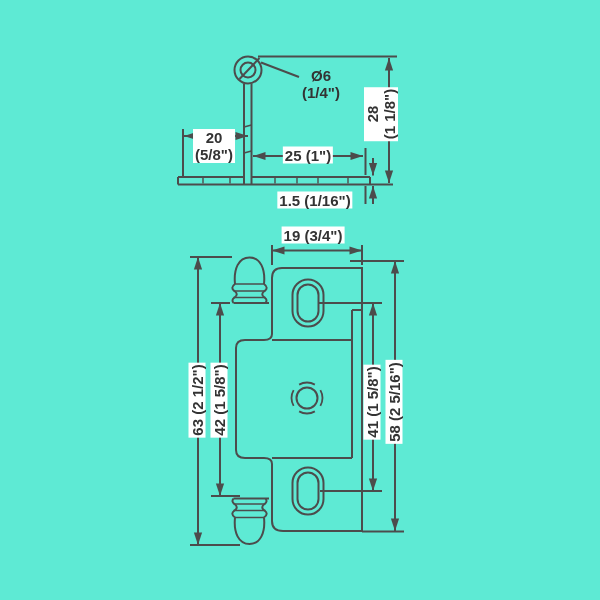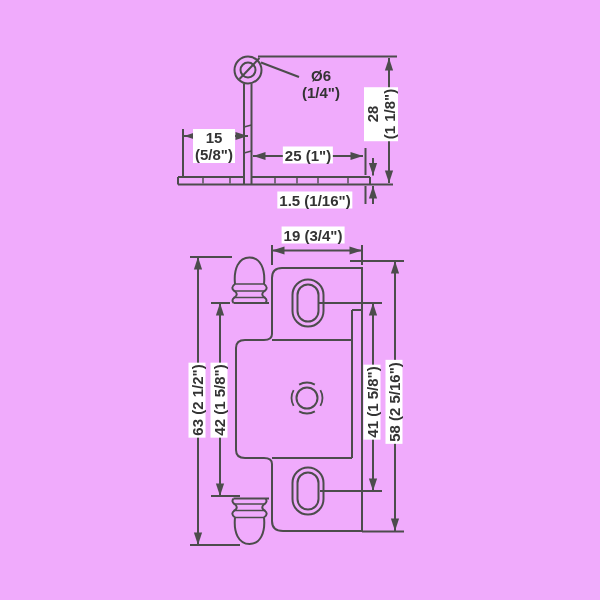--- a/index.html
+++ b/index.html
@@ -1,16 +1,16 @@
 <!DOCTYPE html>
 <html><head>
 <meta charset="utf-8">
 <style>
   html,body{margin:0;padding:0;background:#fff;}
-  .sheet{position:relative;width:600px;height:600px;background:#f0abfc;overflow:hidden;
+  .sheet{position:relative;width:600px;height:600px;background:#5eead4;overflow:hidden;
          font-family:"Liberation Sans","DejaVu Sans",sans-serif;}
   .sheet svg{position:absolute;left:0;top:0;}
   .lab{position:absolute;font-weight:bold;font-size:15px;line-height:17px;color:#333;
        text-align:center;white-space:nowrap;transform:translate(-50%,-50%);
        background:#fff;padding:0 2px;}
   .lab.rot{transform:translate(-50%,-50%) rotate(-90deg);}
   .lab.nobg{background:transparent;}
   .lab span{display:block;}
 </style>
 </head>
@@ -132,21 +132,21 @@
       <line x1="395" y1="261" x2="395" y2="531" marker-start="url(#ah)" marker-end="url(#ah)"></line>
     </g>
   </svg>
 
   <div class="lab nobg" style="left:321px;top:84px;">
     <span>Ø6</span>
     <span>(1/4")</span>
   </div>
 
   <div class="lab" style="left:214px;top:146px;">
-    <span>15</span>
+    <span>20</span>
     <span>(5/8")</span>
   </div>
 
   <div class="lab" style="left:308px;top:155px;">25 (1")</div>
 
   <div class="lab rot" style="left:381px;top:114px;">
     <span>28</span>
     <span>(1 1/8")</span>
   </div>
 

